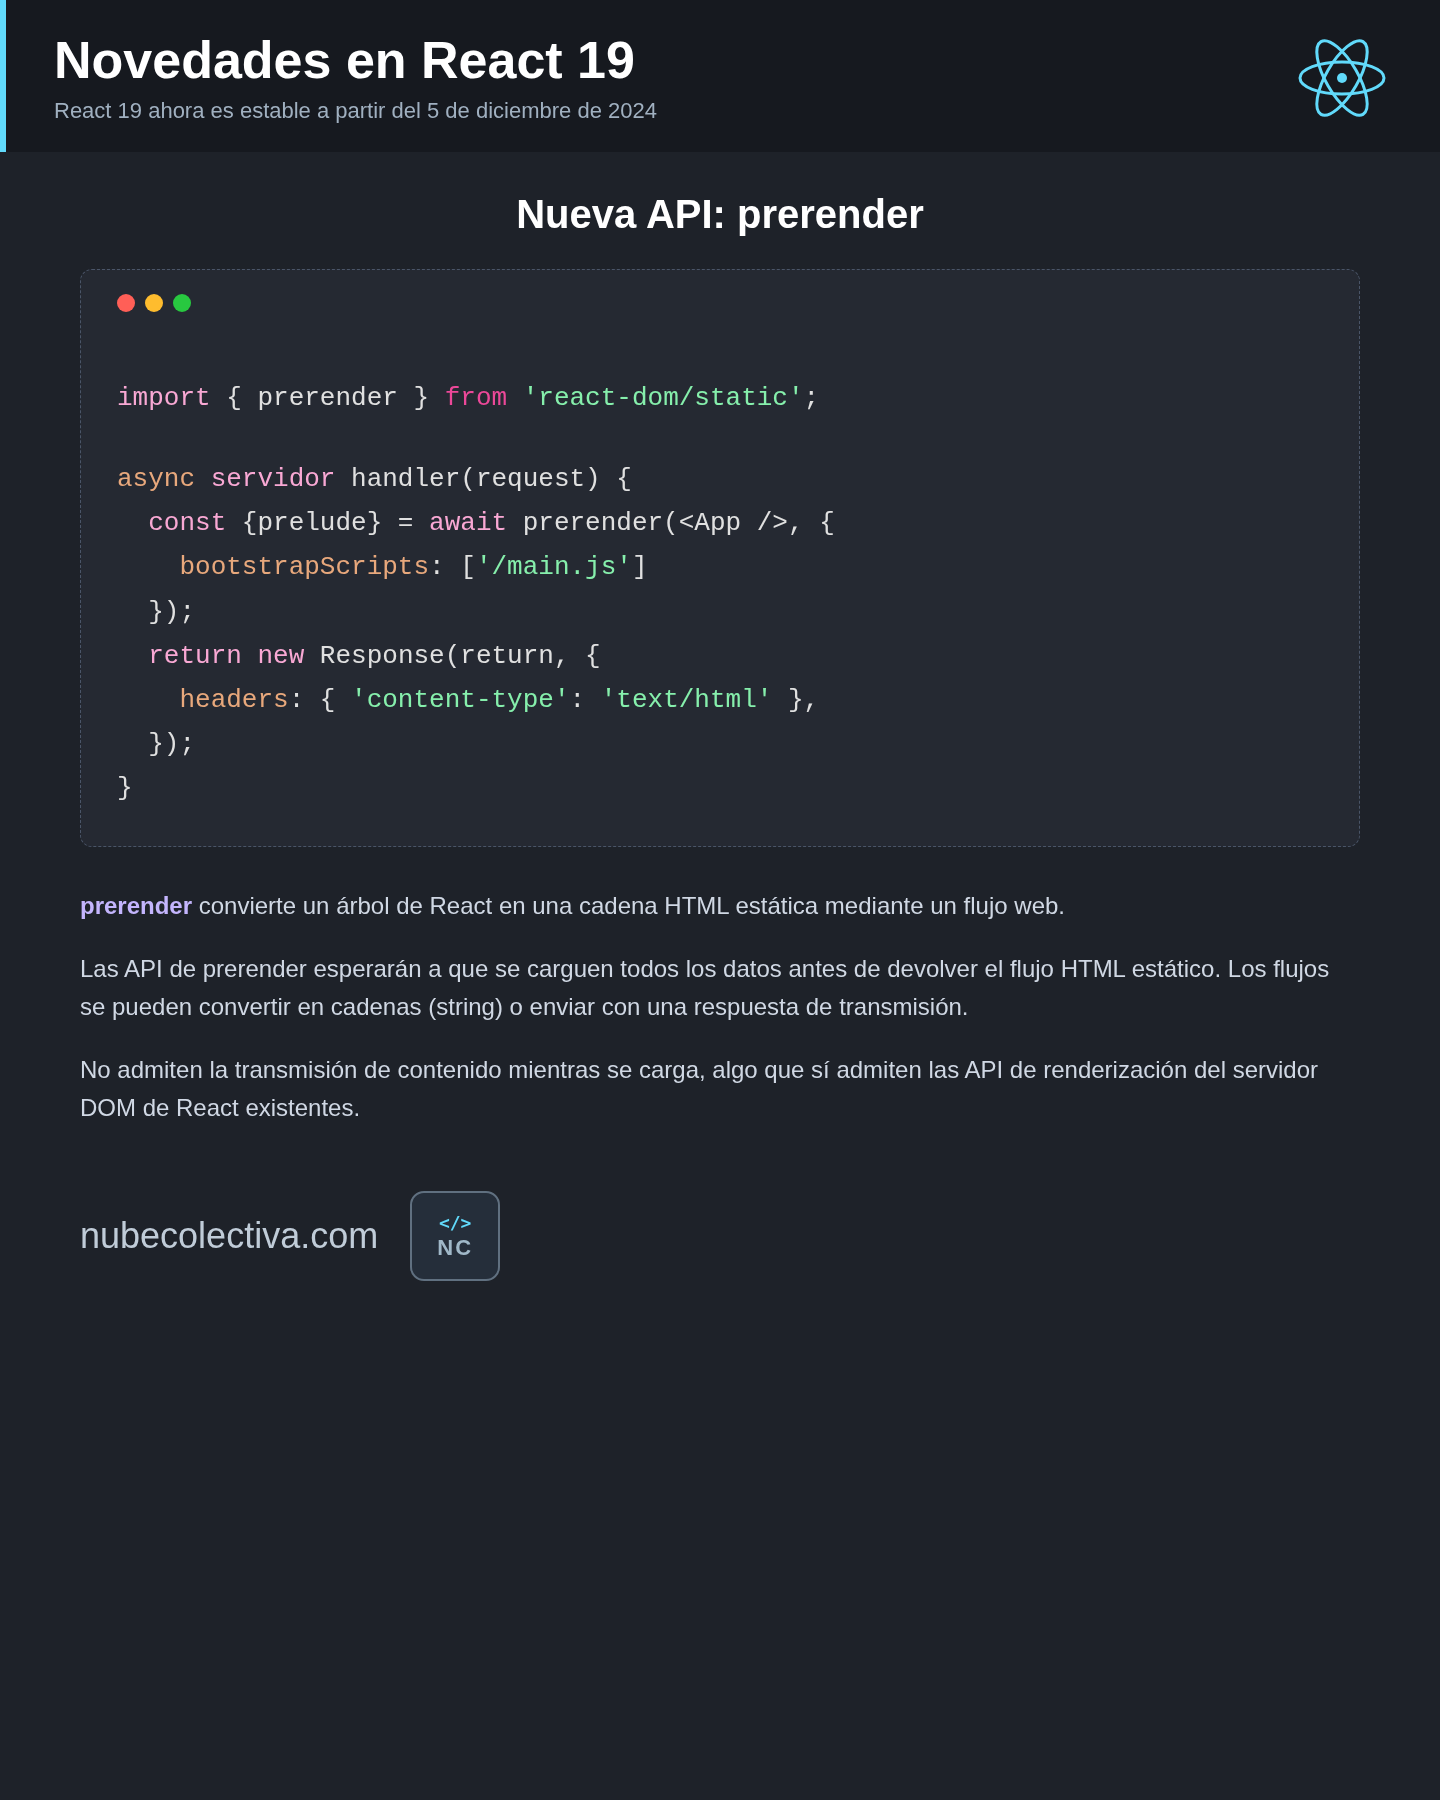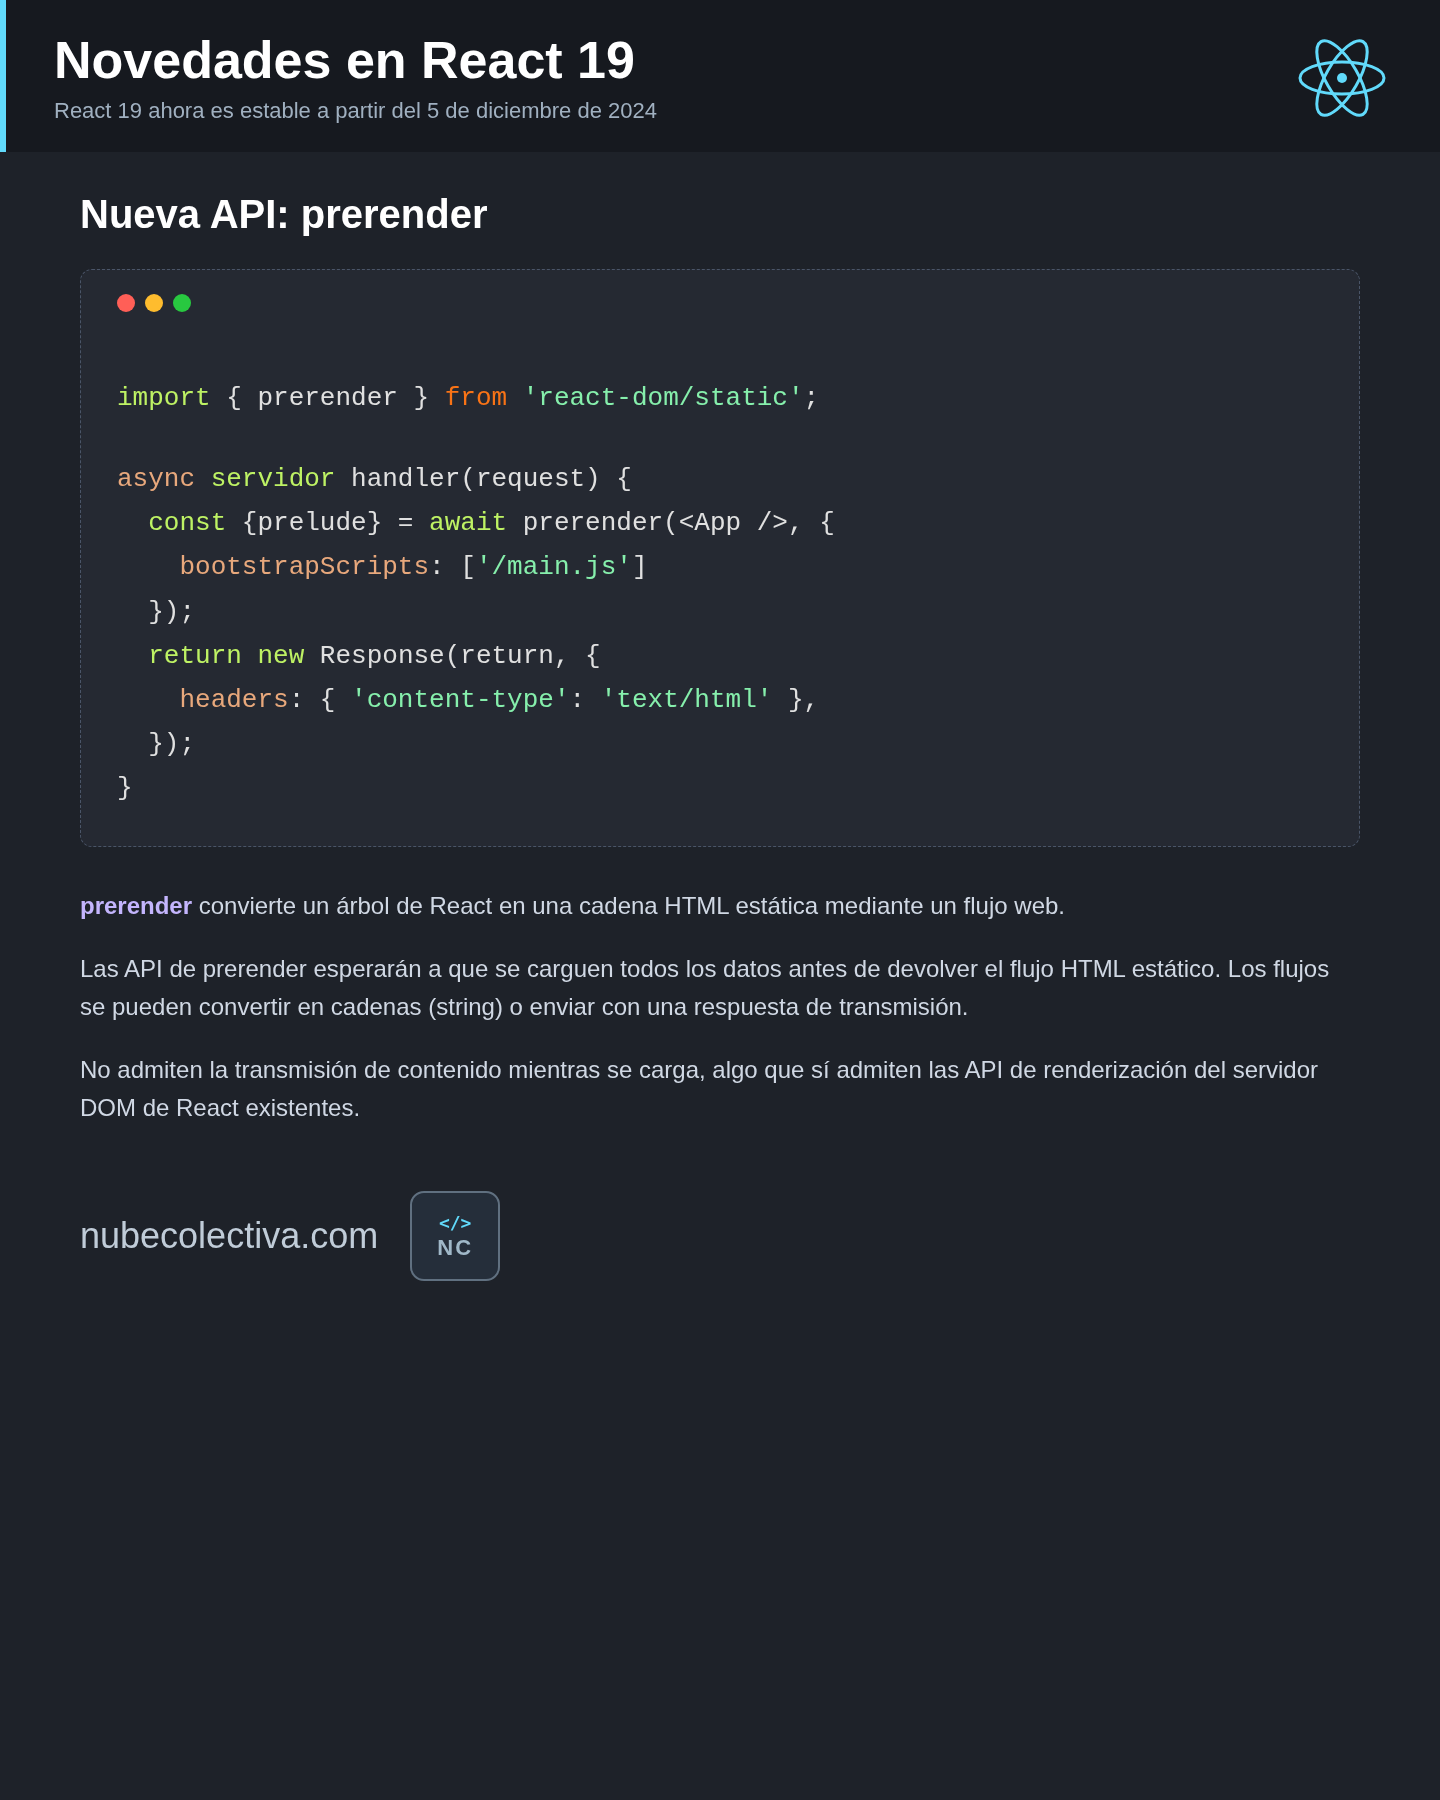--- a/index.html
+++ b/index.html
@@ -50,21 +50,21 @@
     
     .main-content {
       padding: 40px 80px 60px 80px;
     }
 
     
     .section-title {
       font-size: 40px;
       font-weight: 700;
       color: #ffffff;
-      text-align: left;
+      text-align: center;
       margin-bottom: 32px;
     }
 
     
     .code-window {
       background-color: #252932;
       border: 1.5px dashed #4a5568;
       border-radius: 12px;
       padding: 24px 36px 36px 36px;
       margin-bottom: 40px;
@@ -98,22 +98,22 @@
       display: block;
       white-space: pre;
     }
 
     .code-blank {
       display: block;
       height: 1.4em;
     }
 
     
-    .kw-blue { color: #bef264; text-align: center; }       
-    .kw-cyan { color: #f97316; }       
+    .kw-blue { color: #f9a8d4; text-align: center; }       
+    .kw-cyan { color: #ec4899; }       
     .kw-orange { color: #e8a87c; }    
     .str-teal { color: #86efac; }      
     .punct { color: #e0e0e0; }         
 
     
     .description {
       font-size: 24px;
       line-height: 1.6;
       color: #d0d8e4;
       margin-bottom: 24px;

